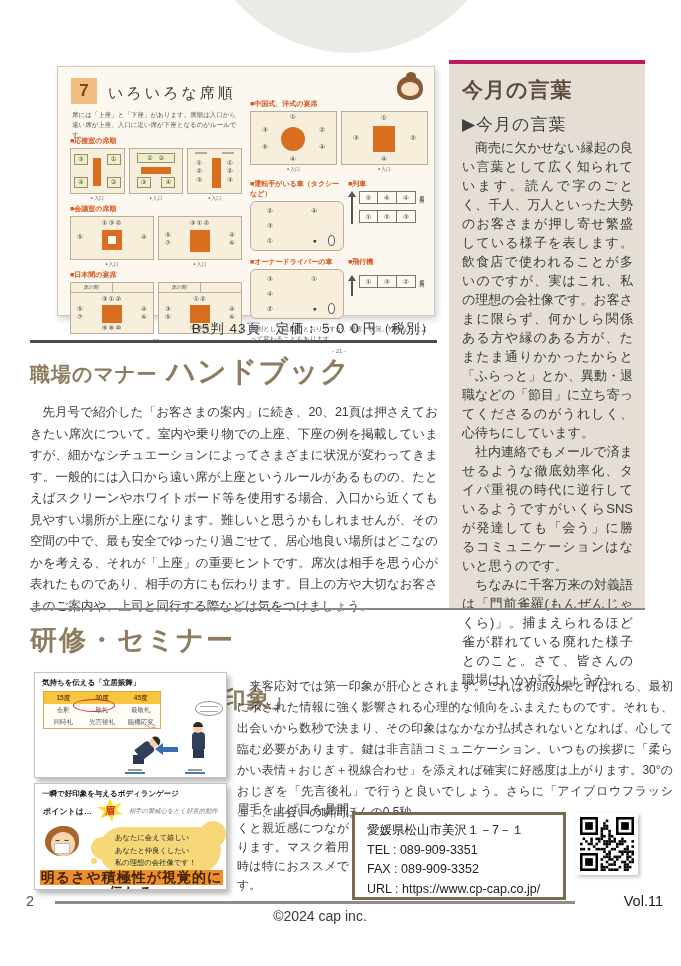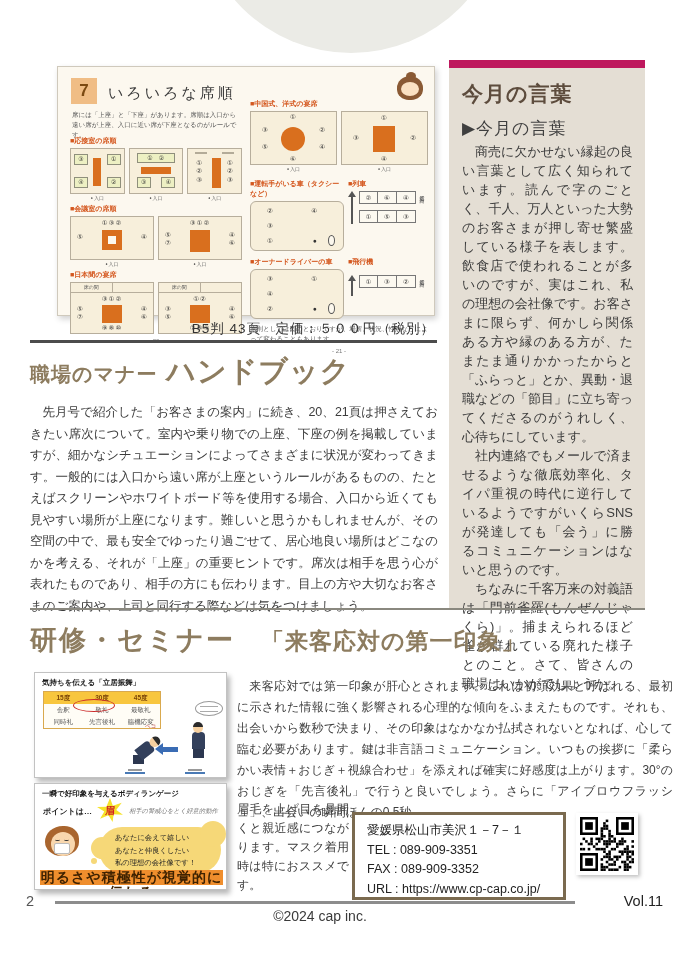--- a/index.html
+++ b/index.html
@@ -4,21 +4,21 @@
 <style>
   * { margin:0; padding:0; box-sizing:border-box; }
   html,body { background:#fff; }
   body { font-family:"Liberation Sans","DejaVu Sans",sans-serif; color:#3c3c3c; }
   .page { position:relative; width:681px; height:966px; background:#ffffff; overflow:hidden; margin:0 auto; }
 
   
   .deco-circle { position:absolute; left:197px; top:-255px; width:308px; height:308px; border-radius:50%; background:#ebebe6; }
 
   
-  .sidebar { position:absolute; left:449px; top:60px; width:196px; height:549px; background:#e4ded4; border-top:8px solid #be185d; padding:12px 12px 0 13px; }
+  .sidebar { position:absolute; left:449px; top:60px; width:196px; height:549px; background:#e4ded4; border-top:4px solid #be185d; padding:12px 12px 0 13px; }
   .sidebar h2 { font-size:21px; font-weight:bold; color:#5d4c3d; letter-spacing:1px; }
   .sidebar .sub { font-size:17px; color:#3f3f3f; margin-top:9px; letter-spacing:1px; }
   .sidebar .body { margin-top:2px; font-size:13px; line-height:19px; color:#3b3b3b; text-align:justify; white-space:pre-line; }
 
   
   .book { position:absolute; left:57px; top:66px; width:378px; height:250px; background:#fcf8ef; border:1px solid #cfc9bc; box-shadow:2px 3px 6px rgba(0,0,0,.18); font-size:6.5px; }
   .badge7 { position:absolute; left:13px; top:11px; width:26px; height:26px; background:#f0bd85; color:#7c4a12; font-size:17px; font-weight:bold; text-align:center; line-height:26px; }
   .book-title { position:absolute; left:50px; top:17px; font-size:15px; color:#3a3a3a; letter-spacing:3px; }
   .girl { position:absolute; right:8px; top:5px; width:32px; height:32px; }
   .girl .hair { position:absolute; left:3px; top:4px; width:26px; height:24px; background:#8a5a35; border-radius:50% 50% 45% 45%; }
@@ -59,21 +59,21 @@
   .rule-top { position:absolute; left:30px; top:340px; width:407px; height:2.5px; background:#4c4c4c; }
   .rule-mid { position:absolute; left:30px; top:608px; width:615px; height:1.5px; background:#8a887f; }
 
   
   .article-title { position:absolute; left:30px; top:352px; color:#8d7c5f; font-weight:bold; }
   .article-title .pre { font-size:20px; letter-spacing:1px; }
   .article-title .big { font-size:29px; letter-spacing:1px; }
   .article-body { position:absolute; left:30px; top:402px; width:408px; font-size:12.5px; line-height:21.5px; text-align:justify; color:#3c3c3c; }
 
   
-  .seminar-title { position:absolute; left:30px; top:622px; color:#8d7c5f; font-weight:bold; display:flex; align-items:baseline; gap:26px; }
+  .seminar-title { position:absolute; left:30px; top:622px; color:#8d7c5f; font-weight:bold; display:flex; align-items:baseline; gap:26px;flex-direction:column; }
   .seminar-title .main { font-size:27px; letter-spacing:2px; }
   .seminar-title .sub { font-size:23px; letter-spacing:1px; }
   .seminar-body1 { position:absolute; left:237px; top:676px; width:436px; font-size:12px; line-height:21px; text-align:justify; color:#3c3c3c; }
   .seminar-body2 { position:absolute; left:237px; top:800px; width:112px; font-size:12px; line-height:19px; text-align:justify; color:#3c3c3c; }
 
   
   .slide { position:absolute; background:#fff; border:1px solid #c2c2c2; box-shadow:3px 4px 5px rgba(0,0,0,.28); overflow:hidden; }
   .slide1 { left:34px; top:672px; width:193px; height:106px; }
   .slide2 { left:34px; top:783px; width:193px; height:107px; }
   .s-title { position:absolute; left:7px; top:5px; font-size:7.5px; font-weight:bold; color:#1a1a1a; }

